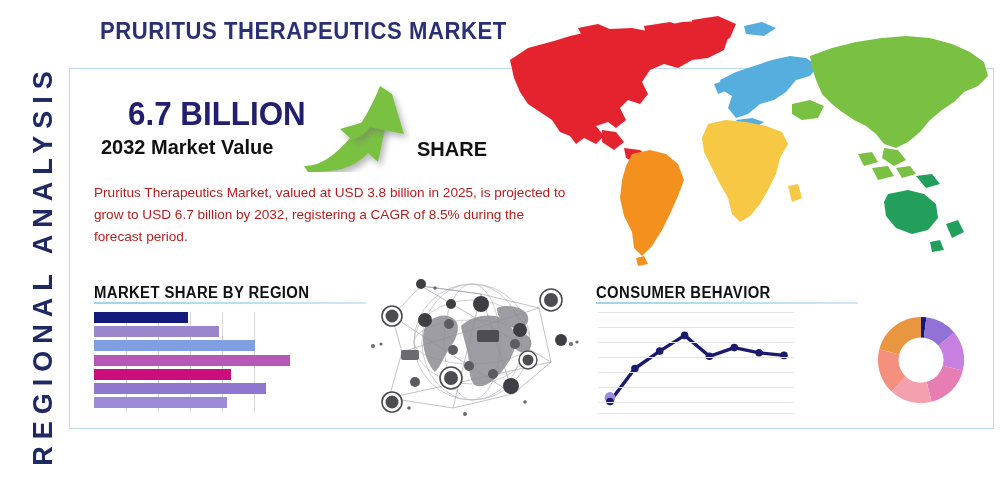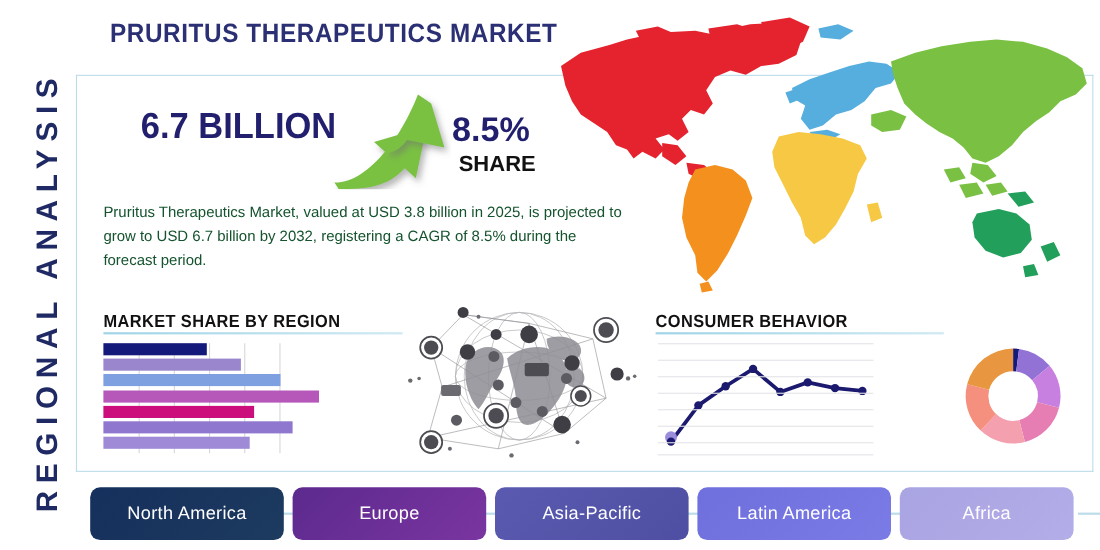--- a/index.html
+++ b/index.html
@@ -58,21 +58,21 @@
   }
   .cagr-caption{
     position:absolute;left:417px;top:138px;
     font-size:20px;font-weight:700;color:#111;white-space:nowrap;
   }
   .arrow-wrap{position:absolute;left:300px;top:82px;width:110px;height:90px;}
 
   
   .desc{
     position:absolute;left:94px;top:182px;width:474px;
-    font-size:13.6px;line-height:22px;color:#14532d;
+    font-size:13.6px;line-height:22px;color:#b91c1c;
   }
 
   
   .worldmap{position:absolute;left:492px;top:8px;width:505px;height:262px;}
 
   
   .sec-head{
     position:absolute;
     font-family:"Liberation Sans Narrow","Liberation Sans",sans-serif;
     font-size:16px;font-weight:700;letter-spacing:.4px;color:#111;
@@ -114,34 +114,34 @@
 <div id="canvas">
 
   <div class="side-label">REGIONAL ANALYSIS</div>
 
   <div class="main-title">PRURITUS THERAPEUTICS MARKET</div>
 
   <div class="panel"></div>
   <div class="panel-right-edge"></div>
 
   <div class="kpi-value">6.7 BILLION</div>
+  <div class="kpi-caption">2032 Market Value</div>
 
   <div class="arrow-wrap">
     <svg width="110" height="90" viewBox="0 0 110 90">
       <defs>
         <filter id="ash" x="-30%" y="-30%" width="170%" height="170%">
           <feDropShadow dx="3" dy="4" stdDeviation="3" flood-color="#6f6f6f" flood-opacity="0.5"></feDropShadow>
         </filter>
       </defs>
       <path filter="url(#ash)" d="M4,84 C22,84 36,72 50,56 L40,47 L88,33 L78,80 L68,71 C52,88 34,90 8,90 Z" fill="#7ac143"></path>
       <path filter="url(#ash)" d="M50,56 C62,42 72,24 80,4 L92,12 L104,52 L64,44 L76,36 C68,50 60,58 50,56 Z" fill="#7ac143"></path>
     </svg>
   </div>
 
-  <div class="cagr-value">8.5%</div>
   <div class="cagr-caption">SHARE</div>
 
   <div class="desc">Pruritus Therapeutics Market, valued at USD 3.8 billion in 2025, is projected to grow to USD 6.7 billion by 2032, registering a CAGR of 8.5% during the forecast period.</div>
 
   <div class="worldmap">
     <svg viewBox="0 0 505 262" width="505" height="262">
 
       <path fill="#e4232f" d="M18,52 L36,40 L62,33 L78,28 L96,24 L118,21 L140,20 L160,24 L172,18 L190,14 L208,13 L224,18 L236,14 L228,26 L214,32 L226,34 L236,30 L232,42 L216,50 L200,52 L186,60 L172,56 L158,62 L150,74 L156,86 L148,96 L136,92 L128,100 L134,112 L124,120 L116,114 L104,118 L112,128 L104,136 L92,130 L84,136 L78,128 L68,124 L60,112 L48,104 L36,96 L28,84 L22,70 Z"></path>
       <path fill="#e4232f" d="M152,18 L178,14 L196,20 L186,30 L168,32 L154,28 Z"></path>
       <path fill="#e4232f" d="M86,20 L106,16 L120,22 L108,30 L90,28 Z"></path>
@@ -291,28 +291,14 @@
         <path d="M50.00,6.00 A44,44 0 0,1 55.51,6.35 L52.88,27.18 A23,23 0 0,0 50.00,27.00 Z" fill="#131a7a"></path>
         <path d="M55.51,6.35 A44,44 0 0,1 83.90,21.95 L67.72,35.34 A23,23 0 0,0 52.88,27.18 Z" fill="#9272d4"></path>
         <path d="M83.90,21.95 A44,44 0 0,1 92.62,60.94 L72.28,55.72 A23,23 0 0,0 67.72,35.34 Z" fill="#c77fe0"></path>
         <path d="M92.62,60.94 A44,44 0 0,1 60.94,92.62 L55.72,72.28 A23,23 0 0,0 72.28,55.72 Z" fill="#e67db3"></path>
         <path d="M60.94,92.62 A44,44 0 0,1 19.88,82.07 L34.26,66.77 A23,23 0 0,0 55.72,72.28 Z" fill="#f4a0ae"></path>
         <path d="M19.88,82.07 A44,44 0 0,1 7.38,39.06 L27.72,44.28 A23,23 0 0,0 34.26,66.77 Z" fill="#f58f7e"></path>
         <path d="M7.38,39.06 A44,44 0 0,1 50.00,6.00 L50.00,27.00 A23,23 0 0,0 27.72,44.28 Z" fill="#e8963f"></path>
       </svg>
   </div>
 
-  <div class="regions">
-    <div class="region-connector" style="left:168px;width:24px;"></div>
-    <div class="region-connector" style="left:352px;width:24px;"></div>
-    <div class="region-connector" style="left:536px;width:24px;"></div>
-    <div class="region-connector" style="left:720px;width:24px;"></div>
-    <div class="region-connector" style="left:898px;width:20px;"></div>
-    <div id="regionBtns">
-        <div class="region-btn" style="left: 0px; width: 176px; background: linear-gradient(135deg, rgb(21, 48, 92), rgb(29, 58, 95));">North America</div>
-        <div class="region-btn" style="left: 184px; width: 176px; background: linear-gradient(135deg, rgb(92, 42, 142), rgb(122, 53, 160));">Europe</div>
-        <div class="region-btn" style="left: 368px; width: 176px; background: linear-gradient(135deg, rgb(90, 91, 176), rgb(78, 79, 163));">Asia-Pacific</div>
-        <div class="region-btn" style="left: 552px; width: 176px; background: linear-gradient(135deg, rgb(111, 111, 221), rgb(123, 123, 230));">Latin America</div>
-        <div class="region-btn" style="left: 736px; width: 158px; background: linear-gradient(135deg, rgb(169, 164, 226), rgb(179, 174, 232));">Africa</div>
-      </div>
-  </div>
 
 </div>
 
 </body></html>

